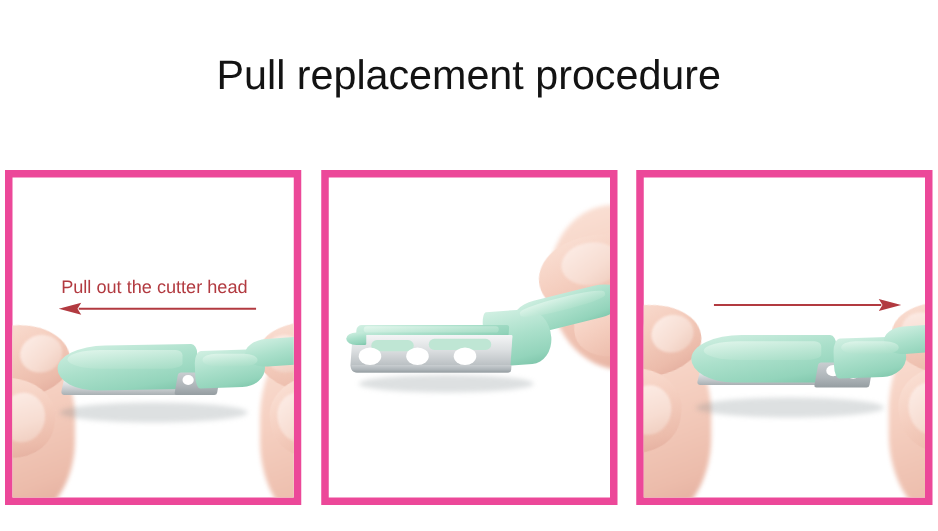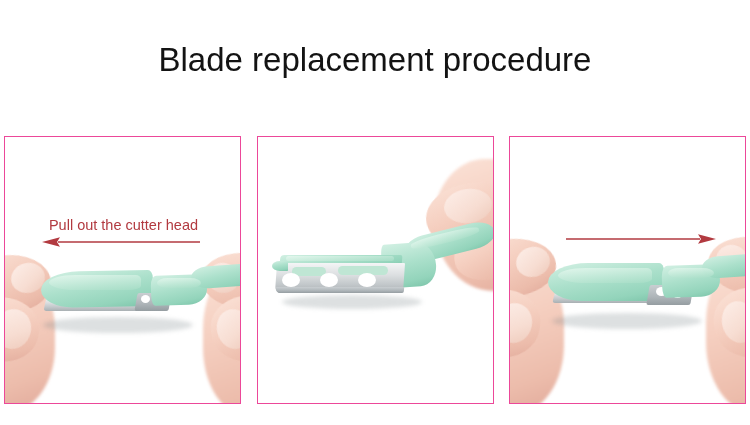--- a/index.html
+++ b/index.html
@@ -44,21 +44,21 @@
     top: 136px;
     width: 742px;
     height: 270px;
     display: flex;
     justify-content: space-between;
   }
   .panel {
     position: relative;
     width: 237px;
     height: 268px;
-    border: 1px solid #ec4899;
+    border: 6px solid #ec4899;
     background: #ffffff;
     box-sizing: border-box;
     overflow: hidden;
   }
 
   
   .caption {
     position: absolute;
     width: 100%;
     text-align: center;
@@ -134,21 +134,21 @@
     background: rgba(120,130,135,0.25);
     filter: blur(2px);
     border-radius: 50%;
   }
 </style>
 </head>
 <body>
 
 <div id="page">
 
-  <div class="title">Blade replacement procedure</div>
+  <div class="title">Pull replacement procedure</div>
 
   <div class="panels">
 
     <div class="panel panel1">
       <div class="scene">
 
         <div class="hand soft" style="left:-58px; top:125px; width:108px; height:150px; border-radius:52% 48% 46% 54%;"></div>
         <div class="hand" style="left:-40px; top:118px; width:86px; height:58px; border-radius:50% 58% 48% 44%; transform:rotate(-8deg);"></div>
         <div class="nail" style="left:6px; top:126px; width:34px; height:30px; transform:rotate(-14deg);"></div>
         <div class="hand" style="left:-44px; top:160px; width:78px; height:64px; border-radius:54% 46% 50% 50%; transform:rotate(10deg);"></div>

